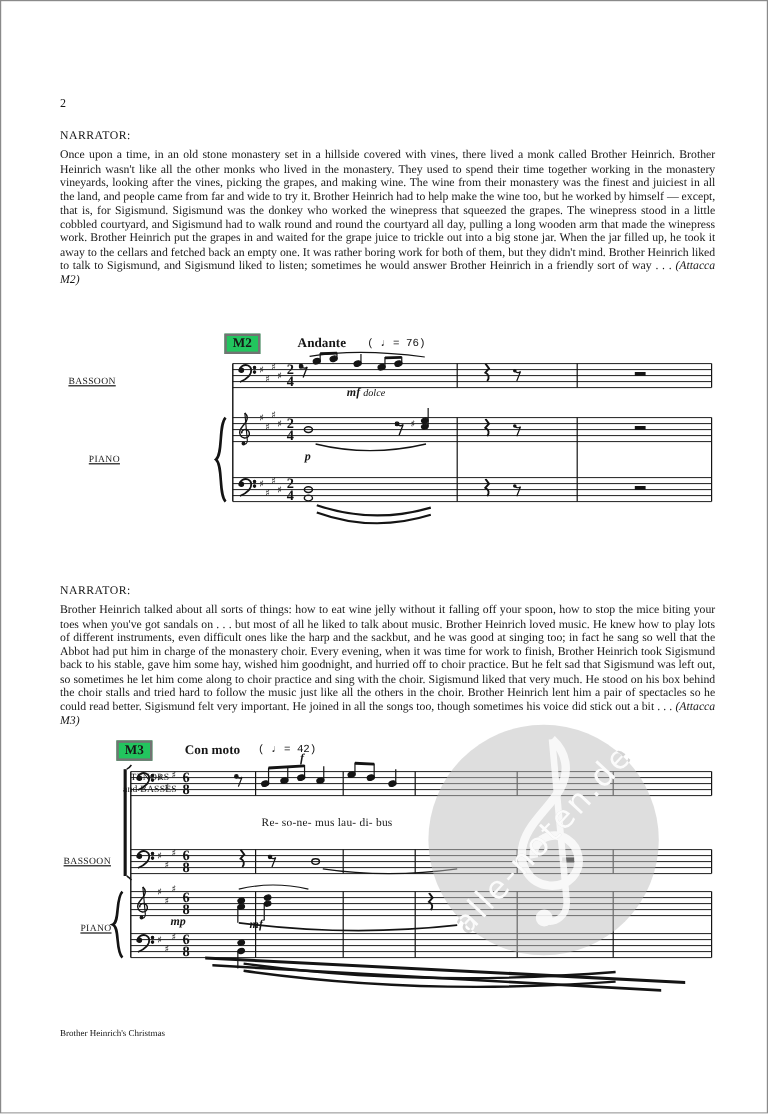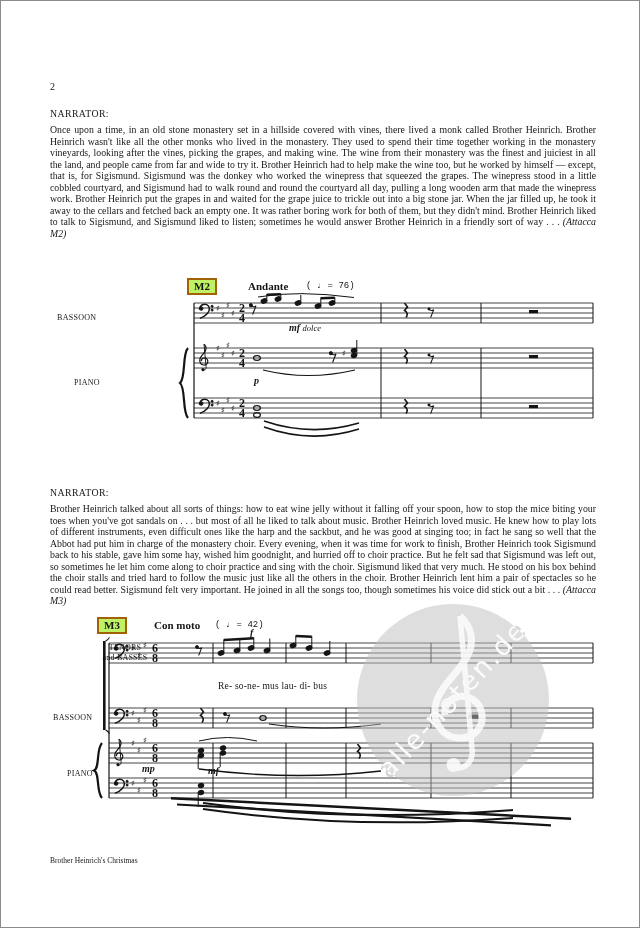--- a/index.html
+++ b/index.html
@@ -7,26 +7,26 @@
     position:relative;width:640px;height:928px;background:#ffffff;
     border:1px solid #8a8a8a;box-sizing:border-box;overflow:hidden;
     font-family:"Liberation Serif", serif;color:#161616;
   }
   .abs{position:absolute;}
   .pagenum{font-size:10px;}
   .narr-head{font-size:9.8px;letter-spacing:0.4px;}
   .para{font-size:9.8px;line-height:11.5px;text-align:justify;width:546px;}
   .attacca{font-style:italic;}
   .mark-box{
-    border:2px solid #a16207;font-weight:bold;font-size:11px;line-height:13px;
-    padding:0 5px;display:inline-block;background:#bef264;
+    border:2px solid #737373;font-weight:bold;font-size:11px;line-height:13px;
+    padding:0 5px;display:inline-block;background:#22c55e;
   }
   .tempo{font-weight:bold;font-size:11px;}
   .metro{font-size:9px;font-family:Liberation Mono, monospace;}
-  .inst{font-size:8px;letter-spacing:0.3px;}
+  .inst{font-size:8px;letter-spacing:0.3px;text-decoration:underline;}
   .inst2{font-size:8px;letter-spacing:0.2px;line-height:9.5px;text-align:center;margin-left:48px;}
   .dyn{font-size:10px;font-weight:bold;font-style:italic;font-family:Liberation Serif, serif;}
   .expr{font-size:8.5px;font-style:italic;font-weight:normal;}
   .lyrics{font-size:9.5px;letter-spacing:0.2px;}
   .footer{font-size:7.5px;}
   svg{position:absolute;overflow:visible;}
   .wm{pointer-events:none;}
   .wm-text{font-family:"DejaVu Sans", sans-serif;font-size:27px;letter-spacing:2px;text-anchor:middle;}
 </style>
 </head>

